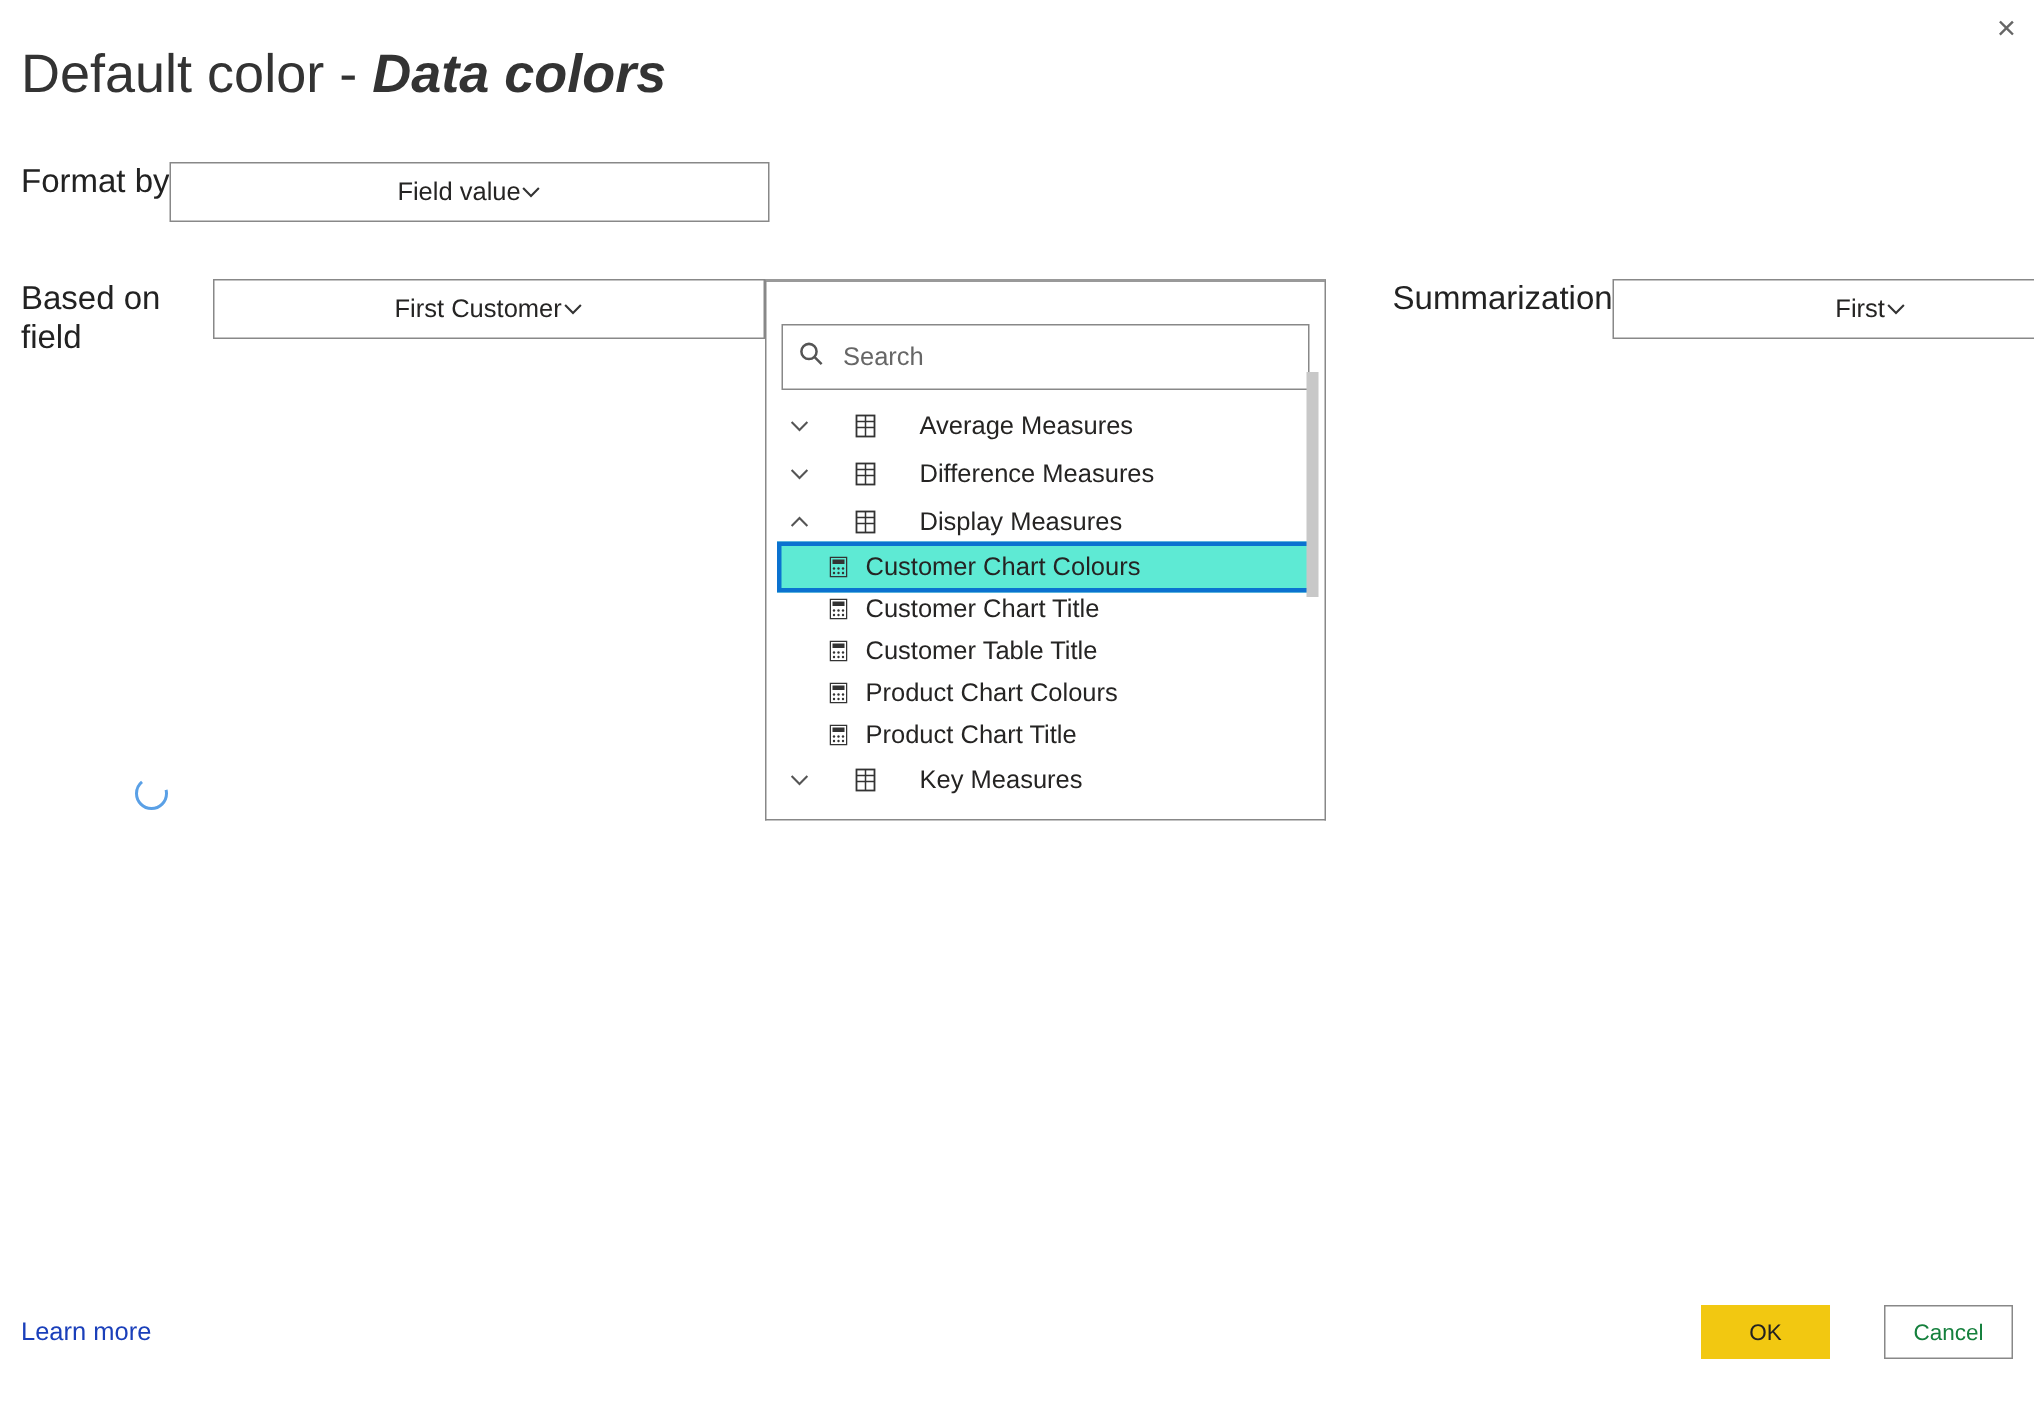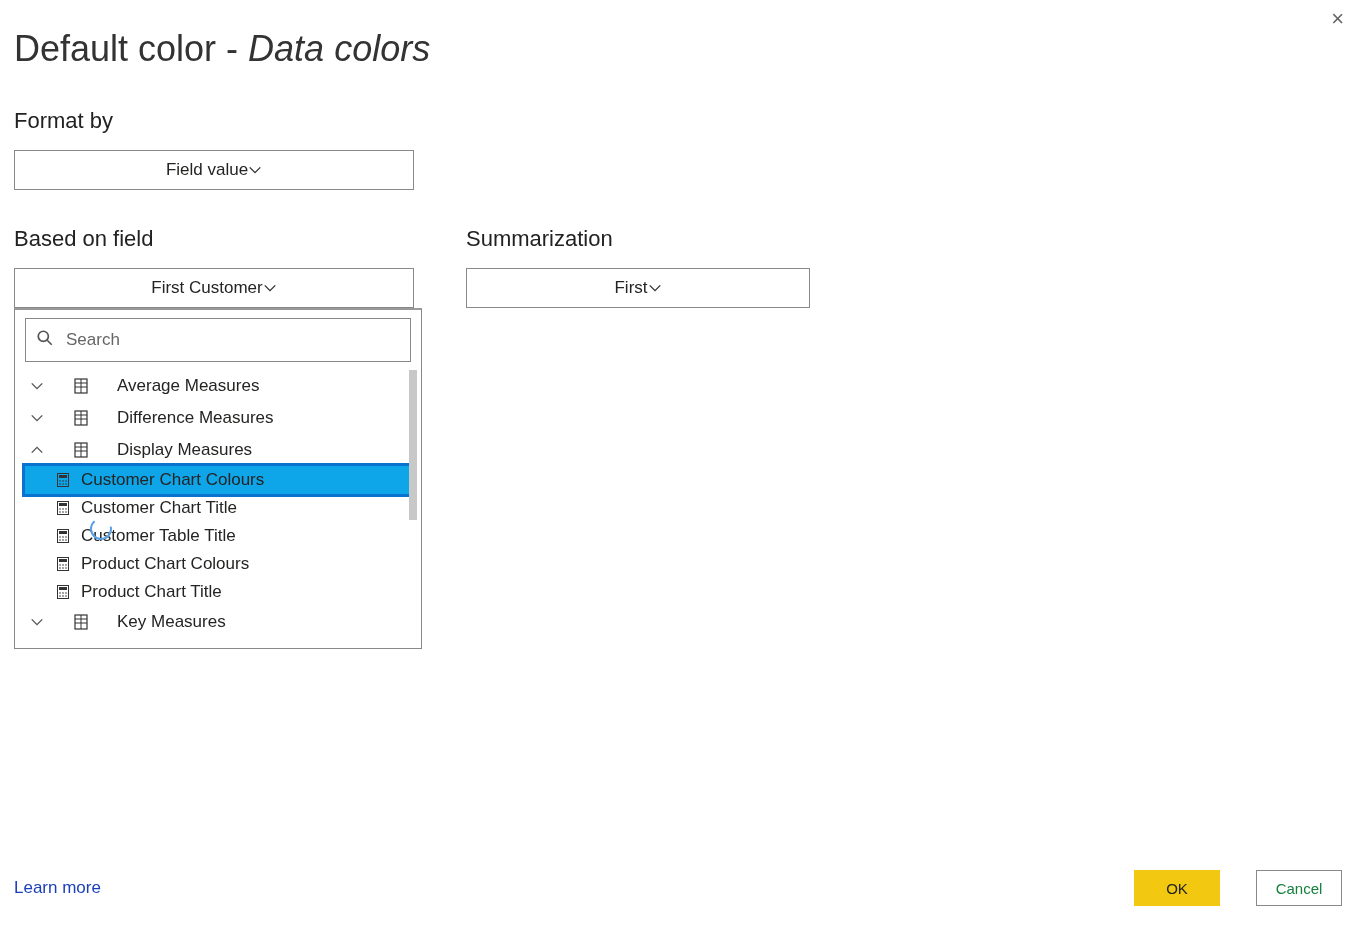--- a/index.html
+++ b/index.html
@@ -25,33 +25,33 @@
   }
   .dialog {
     padding: 28px 14px 0 14px;
   }
   h1 {
     margin: 0 0 38px 0;
     font-weight: 300;
     font-size: 36px;
     color: #333;
   }
-  h1 .italic { font-style: italic; font-weight: 400; }
+  h1 .italic { font-style: italic; font-weight: 700; }
   .section-label {
     font-size: 22px;
     font-weight: 400;
     margin: 0 0 16px 0;
     color: #222;
   }
   .row {
     display: flex;
     gap: 44px;
     align-items: flex-start;
   }
-  .col { display: flex; flex-direction: column; }
+  .col { display: flex; flex-direction: row; }
   .select-box {
     width: 400px;
     height: 40px;
     border: 1px solid #888;
     display: flex;
     align-items: center;
     justify-content: center;
     padding: 0 14px;
     font-size: 17px;
     background: #fff;
@@ -64,21 +64,21 @@
   }
   .chevron svg { width: 14px; height: 14px; }
 
   
   .dropdown-panel {
     width: 408px;
     border: 1px solid #888;
     border-top: 2px solid #999;
     margin-top: 0;
     background: #fff;
-    padding: 4px 6px 10px 6px;
+    padding: 24px 6px 10px 6px;
     position: relative;
   }
   .scroll-thumb {
     position: absolute;
     right: 4px;
     top: 60px;
     width: 8px;
     height: 150px;
     background: #c8c8c8;
     border-radius: 0;
@@ -119,21 +119,21 @@
   .tree-item {
     display: flex;
     align-items: center;
     gap: 10px;
     padding: 4px 4px 4px 30px;
     font-size: 17px;
     cursor: pointer;
   }
   .tree-item.highlight {
     border: 3px solid #0b72d0;
-    background: #0ea5e9;
+    background: #5eead4;
     margin: -3px -3px;
     padding-left: 30px;
   }
   .tree-item .calc-icon { width:16px; display:flex; justify-content:center; }
   .tree-item .calc-icon svg { width:12px; height:14px; }
 
   .footer {
     position: absolute;
     bottom: 28px;
     left: 14px;

